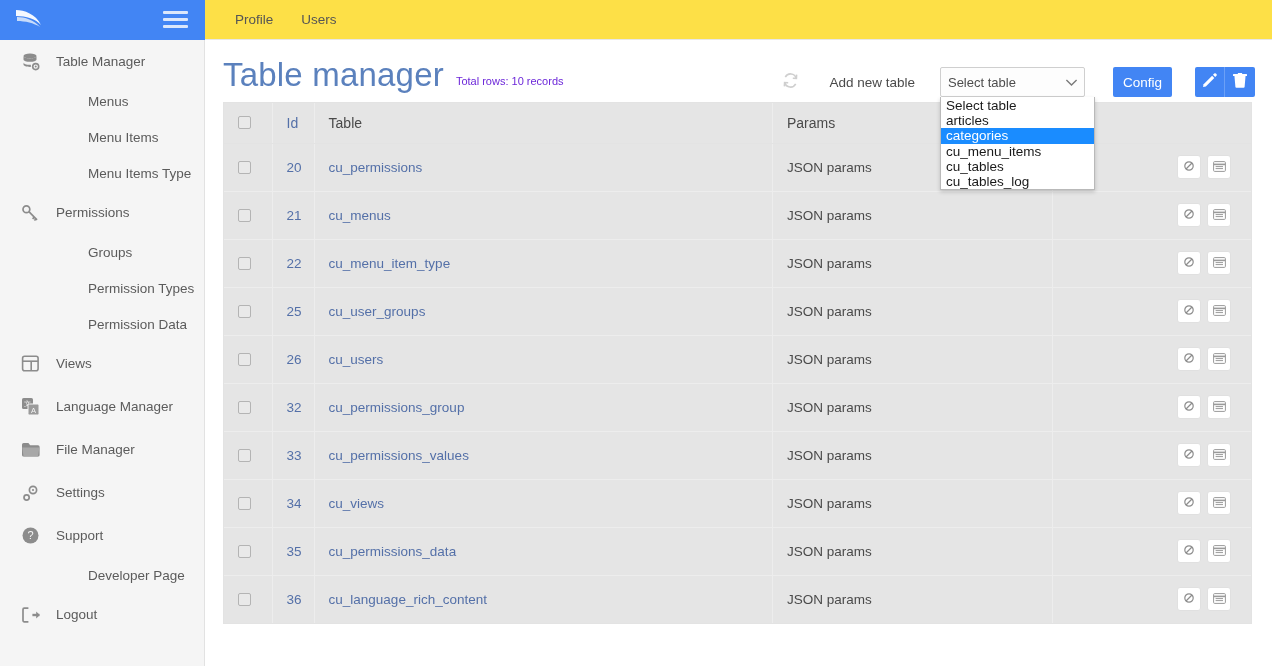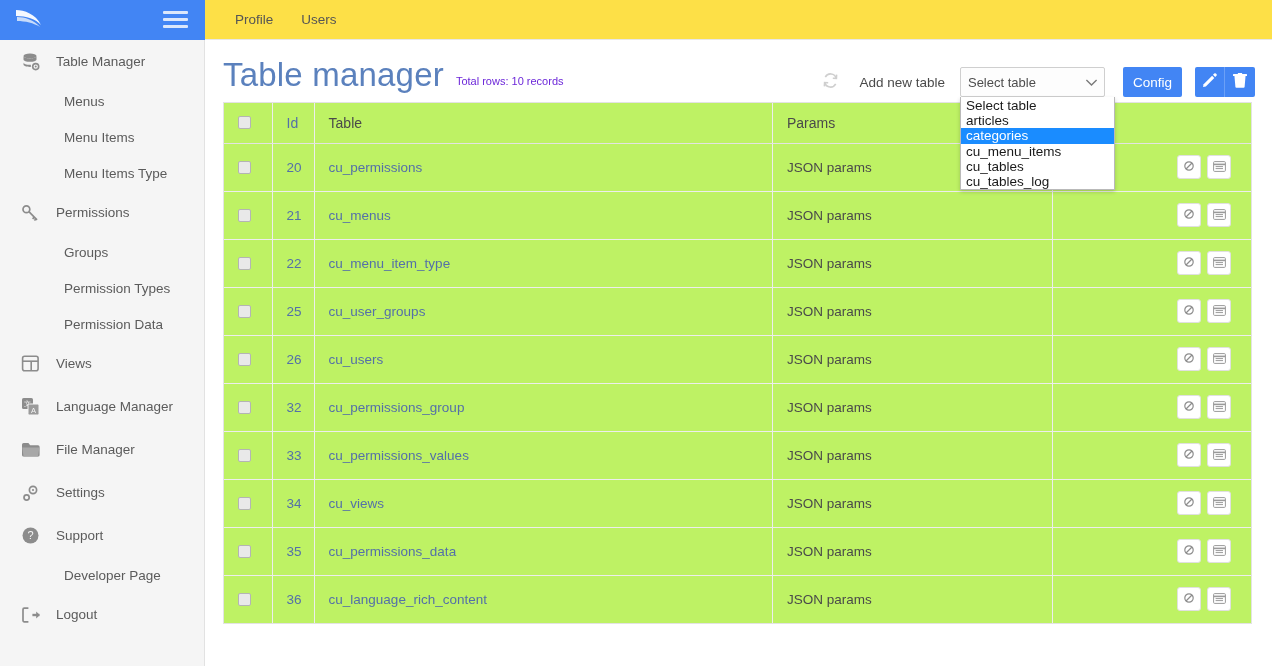--- a/index.html
+++ b/index.html
@@ -51,21 +51,21 @@
     height: 43px; padding-left: 21px;
     cursor: pointer; color: #5b5b5b; font-size: 13.5px;
   }
   .side-item .ico {
     width: 26px; height: 22px; flex: 0 0 26px;
     display: flex; align-items: center; justify-content: flex-start;
     margin-right: 9px;
   }
   .side-sub {
     display: flex; align-items: center;
-    height: 36px; padding-left: 64px;
+    height: 36px; padding-left: 88px;
     cursor: pointer; color: #5b5b5b; font-size: 13.5px;
   }
 
   
   #main {
     position: absolute; top: 40px; left: 205px;
     width: 1067px; height: 626px;
     background: #fff; overflow: hidden;
   }
   #page-head {
@@ -77,21 +77,21 @@
   #page-title {
     font-size: 33px; font-weight: 300; color: #5b81bd;
     letter-spacing: .2px; line-height: 1;
   }
   #total-rows {
     font-size: 11px; color: #6d28d9; margin-left: 12px;
     position: relative; top: -1px;
   }
   #head-tools {
     position: absolute; right: 17px; top: 27px;
-    display: flex; align-items: center; gap: 6px;
+    display: flex; align-items: center; gap: 16px;
   }
   #refresh-icon { margin-right: 14px; cursor: pointer; }
   #add-label { font-size: 13.5px; color: #4a4a4a; margin-right: 9px; white-space: nowrap; }
 
   
   #select-wrap { position: relative; width: 133px; }
   #select-box {
     width: 145px; height: 30px; border: 1px solid #cfcfcf;
     background: #fdfdfd; border-radius: 2px;
     display: flex; align-items: center; padding: 0 6px 0 7px;
@@ -124,21 +124,21 @@
     width: 30px; height: 30px; background: #4285f4;
     display: flex; align-items: center; justify-content: center;
     cursor: pointer; border: none;
   }
   #edit-btn { border-right: 1px solid #6ba0f7; }
 
   
   #table-card {
     margin: 4px 20px 0 18px;
     border: 1px solid #e3e3e3;
-    background: #bef264;
+    background: #e5e5e5;
   }
   table { width: 100%; border-collapse: collapse; table-layout: fixed; }
   th {
     text-align: left; font-weight: 400; font-size: 14px;
     color: #4a4a4a; height: 40px; padding: 0 14px;
     border-bottom: 1px solid #e3e3e3;
     vertical-align: middle;
   }
   td {
     height: 48px; padding: 0 14px; font-size: 13.5px;

